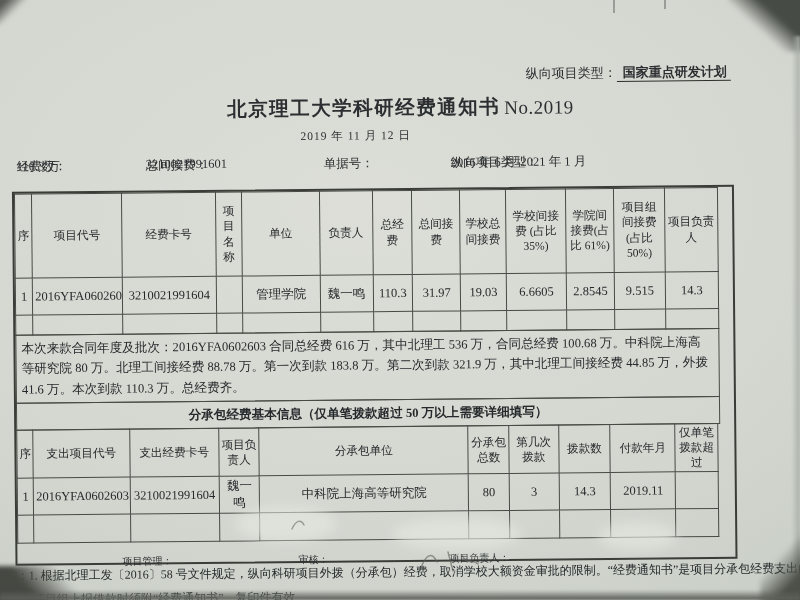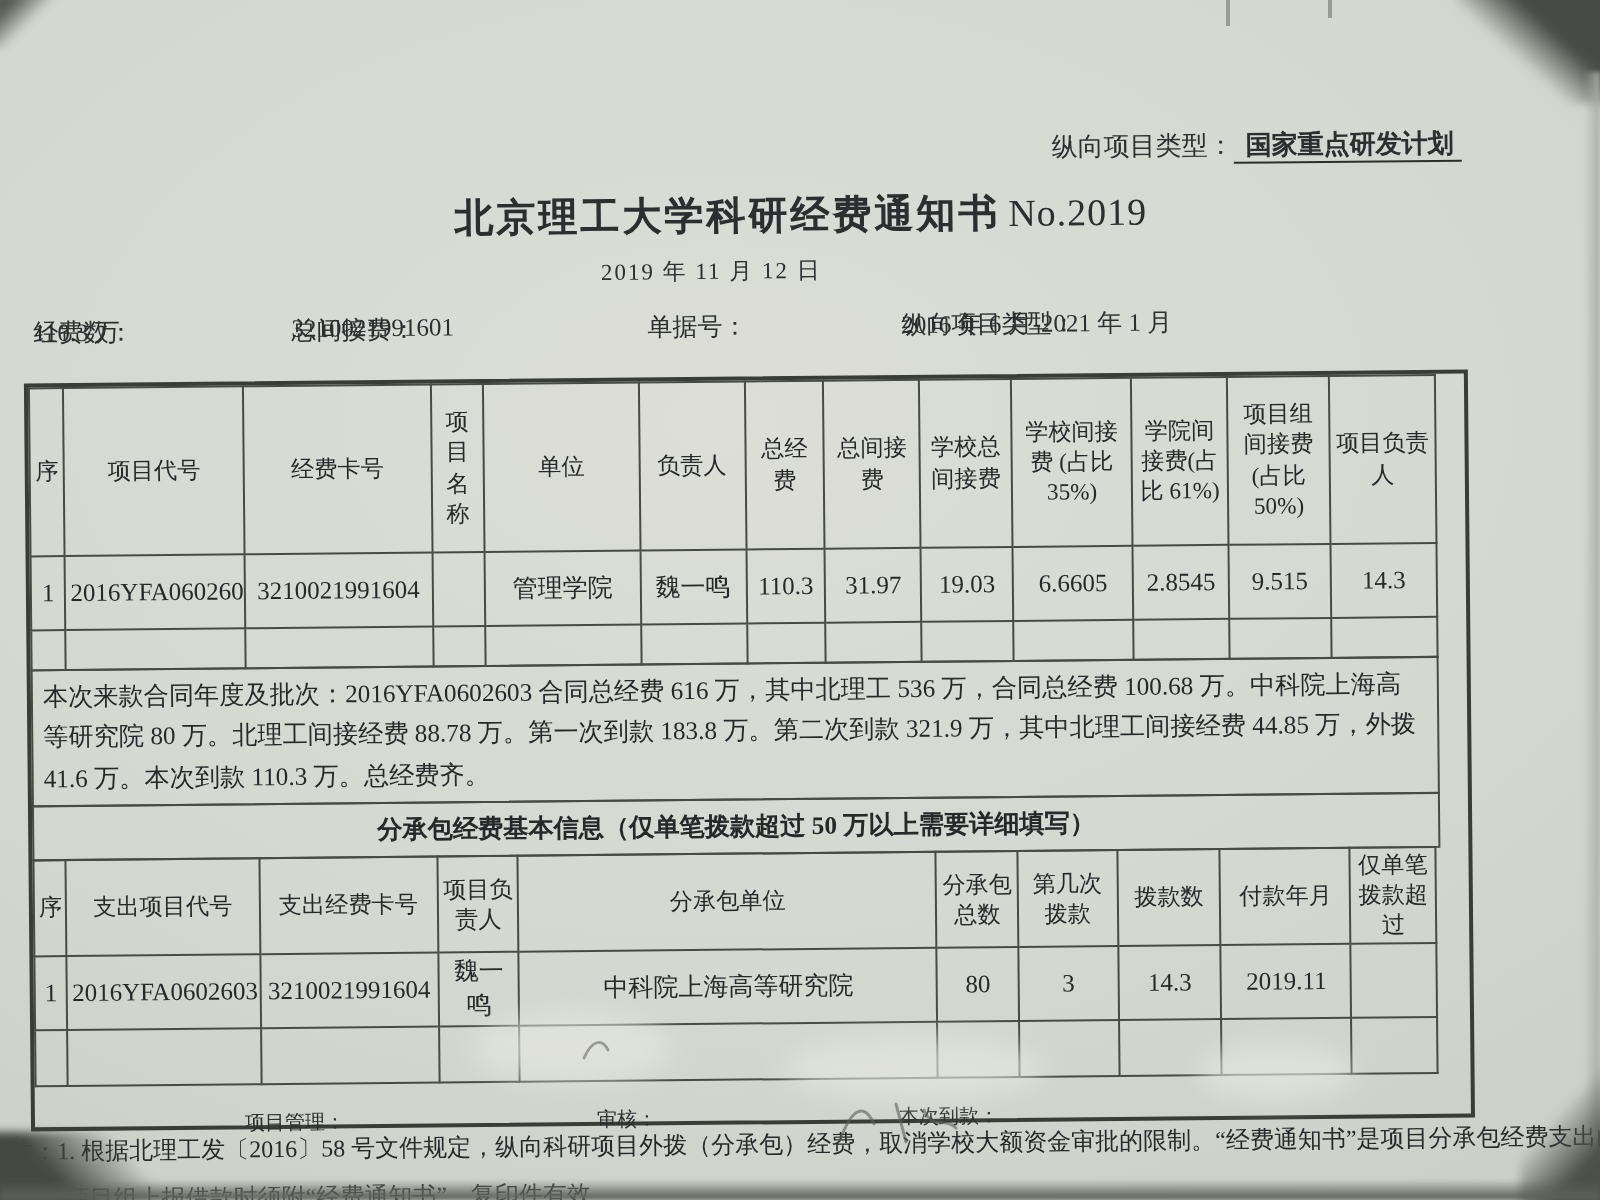--- a/index.html
+++ b/index.html
@@ -218,21 +218,21 @@
               <td></td>
               <td></td>
           <td></td>
         </tr>
       </tbody>
         </table>
 
       <div class="sign-row">
         <span class="s-project">项目管理：</span>
         <span class="s-review">审核：</span>
-        <span class="s-fund">本次到款：</span>
+        <span class="s-fund">项目负责人：</span>
       </div>
     </div>
 
     <div class="abs fn1">注：1. 根据北理工发〔2016〕58 号文件规定，纵向科研项目外拨（分承包）经费，取消学校大额资金审批的限制。“经费通知书”是项目分承包经费支出的依据</div>
     <div class="abs fn2">项目组上报借款时须附“经费通知书”，复印件有效</div>
   </div>
 
   <div class="smudge sm1"></div>
   <div class="smudge sm2"></div>
   <div class="smudge sm3"></div>

